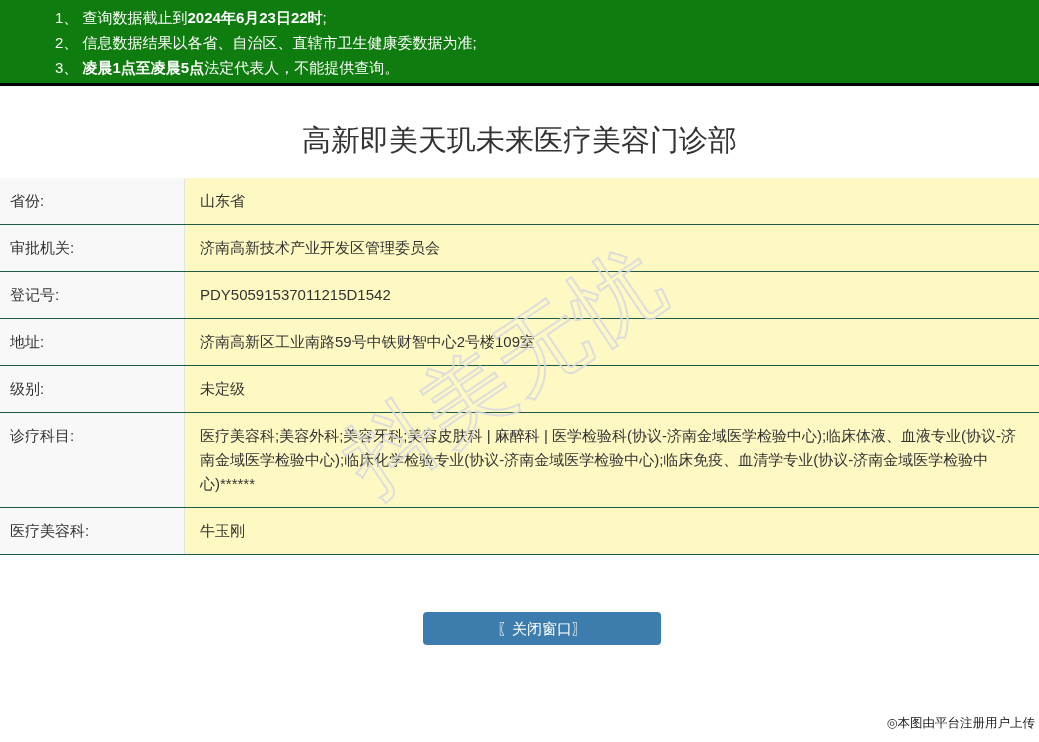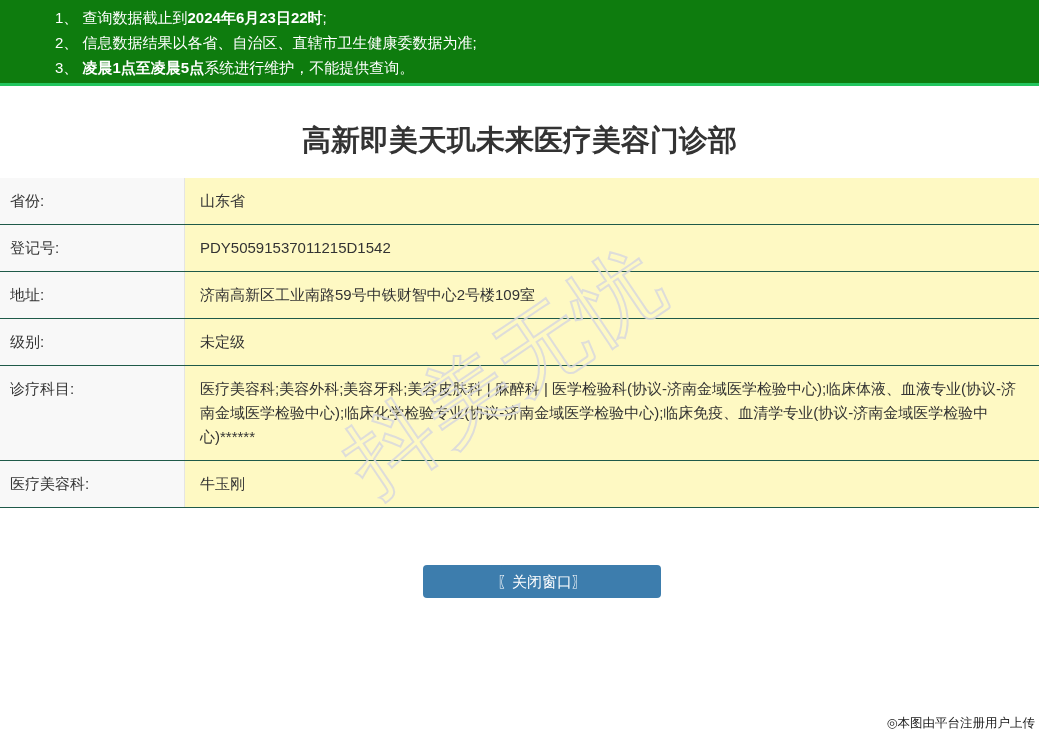--- a/index.html
+++ b/index.html
@@ -6,34 +6,34 @@
   body {
     width:1039px; height:742px;
     position:relative; overflow:hidden;
     background:#ffffff;
     font-family:"Liberation Sans","DejaVu Sans",sans-serif;
     color:#333;
   }
   
   .notice-bar {
     background:#0e7c0e;
-    border-bottom:3px solid #22c55e;
+    border-bottom:3px solid #000000;
     color:#ffffff;
     padding:5px 10px 3px 55px;
     font-size:15px;
   }
   .notice-line { line-height:25px; white-space:nowrap; }
   .notice-line b { font-weight:bold; }
 
   
   .page-title {
     margin:34px 0 0 0;
     text-align:center;
     font-size:29px;
-    font-weight:700;
+    font-weight:400;
     color:#333;
     line-height:40px;
   }
 
   
   .info-table { margin-top:18px; width:1039px; }
   .info-row {
     display:flex;
     border-bottom:1px solid #1f5a49;
     background:#fef9c3;
@@ -96,29 +96,33 @@
     pointer-events:none;
     z-index:5;
   }
 </style>
 </head>
 <body>
 
 <div class="notice-bar">
   <div class="notice-line"><span>1、 查询数据截止到</span><b>2024年6月23日22时</b><span>;</span></div>
   <div class="notice-line"><span>2、 信息数据结果以各省、自治区、直辖市卫生健康委数据为准;</span><b></b><span></span></div>
-  <div class="notice-line"><span>3、 </span><b>凌晨1点至凌晨5点</b><span>系统进行维护，不能提供查询。</span></div>
+  <div class="notice-line"><span>3、 </span><b>凌晨1点至凌晨5点</b><span>法定代表人，不能提供查询。</span></div>
 </div>
 
 <h1 class="page-title">高新即美天玑未来医疗美容门诊部</h1>
 
 <div class="info-table">
   <div class="info-row">
     <div class="cell-label">省份:</div>
     <div class="cell-value">山东省</div>
+  </div>
+  <div class="info-row">
+    <div class="cell-label">审批机关:</div>
+    <div class="cell-value">济南高新技术产业开发区管理委员会</div>
   </div>
   <div class="info-row">
     <div class="cell-label">登记号:</div>
     <div class="cell-value">PDY50591537011215D1542</div>
   </div>
   <div class="info-row">
     <div class="cell-label">地址:</div>
     <div class="cell-value">济南高新区工业南路59号中铁财智中心2号楼109室</div>
   </div>
   <div class="info-row">

